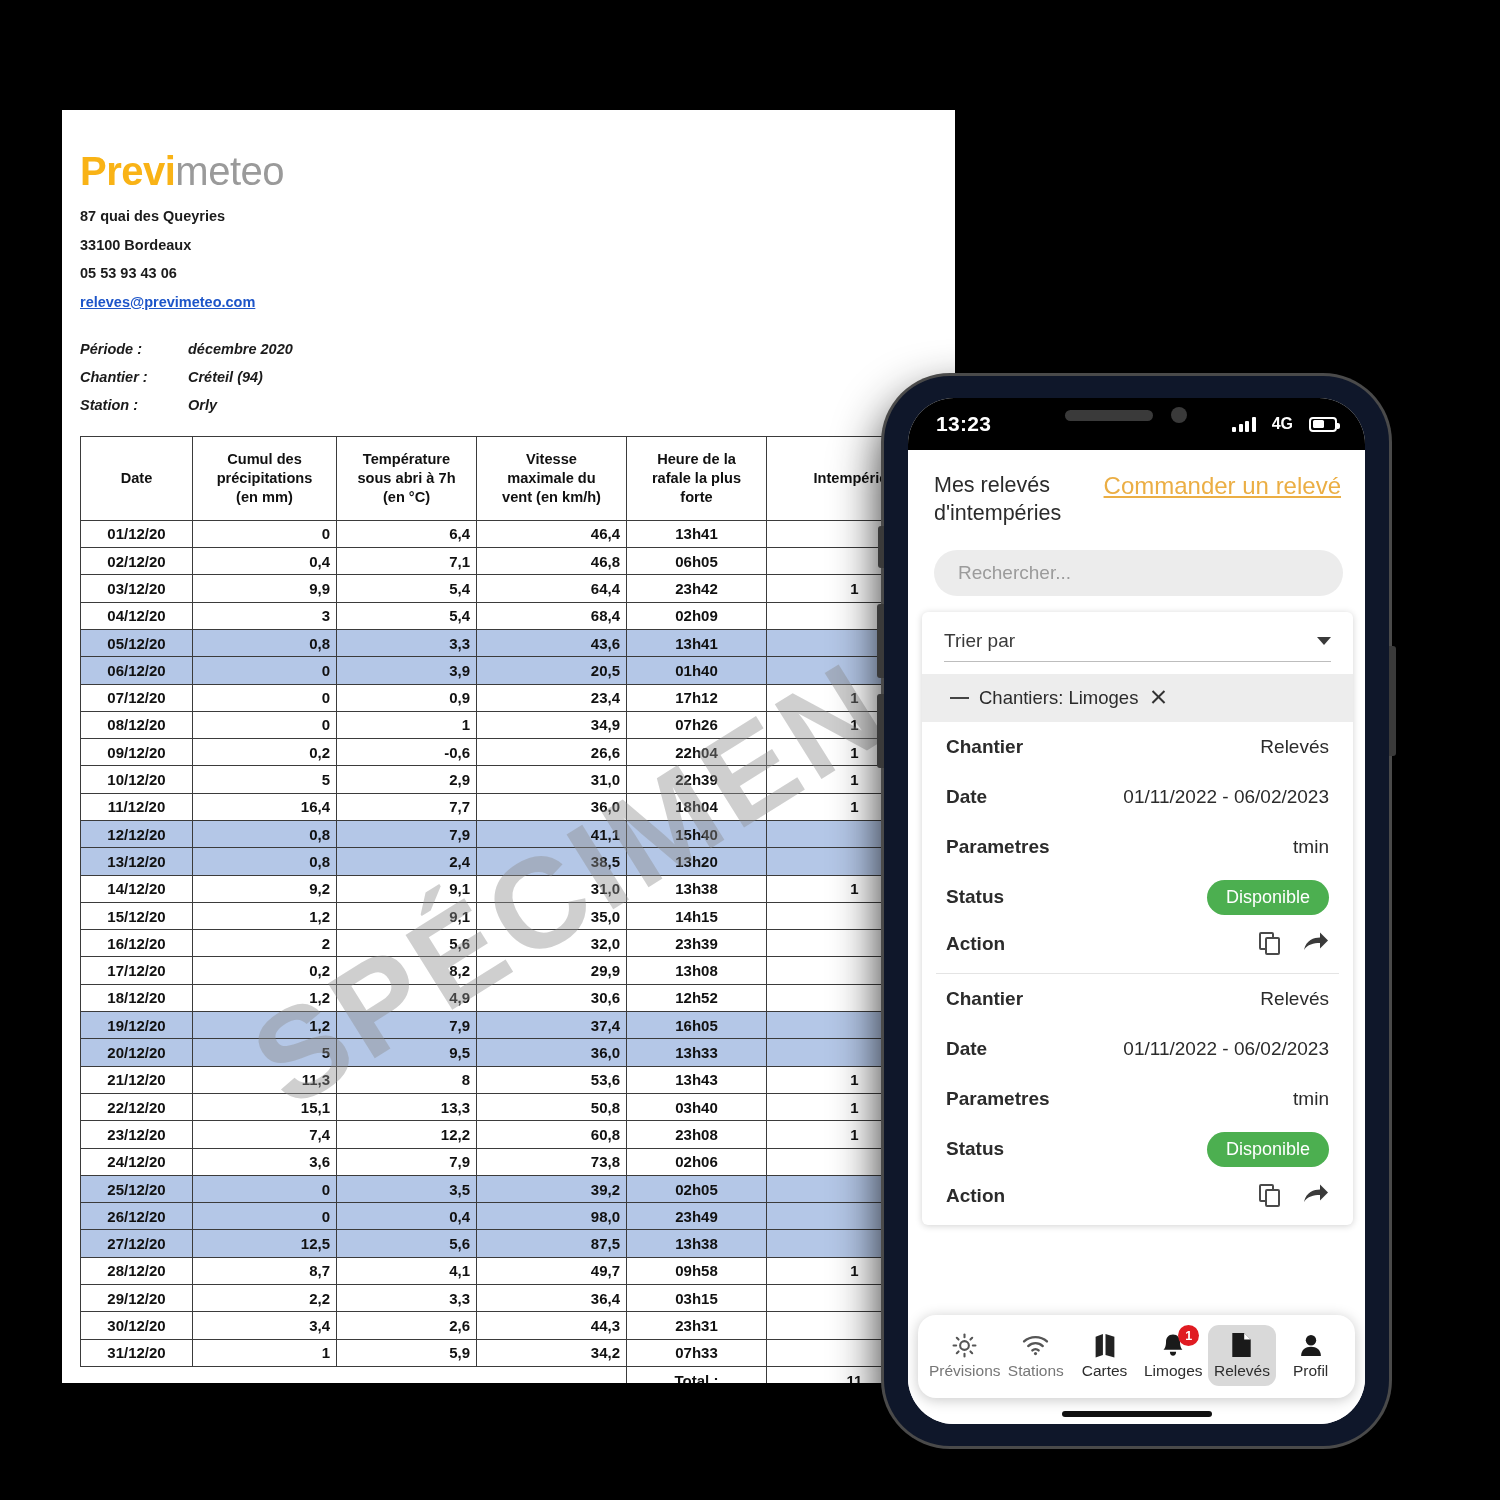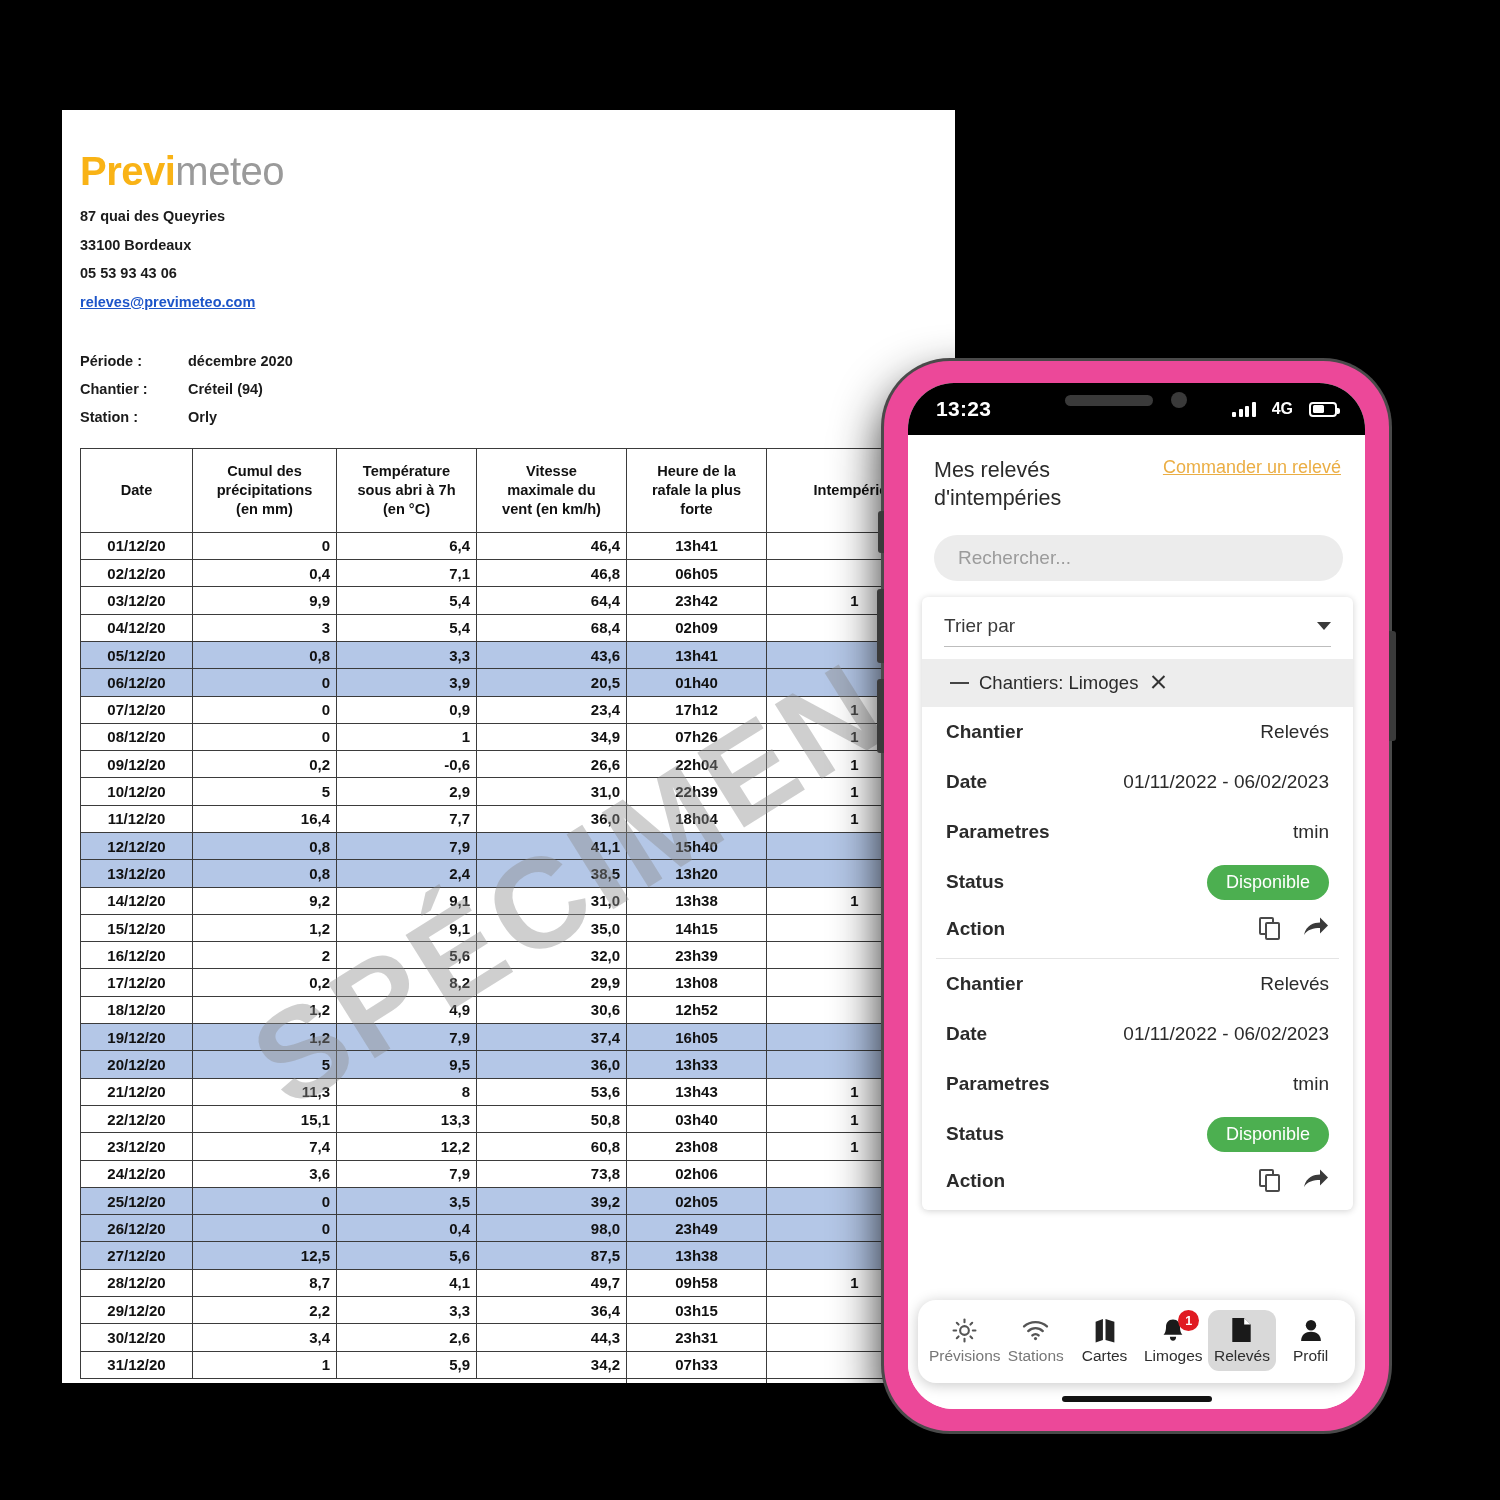--- a/index.html
+++ b/index.html
@@ -22,21 +22,21 @@
   .doc-inner { position: relative; padding: 40px 0 0 18px; height:100%; }
 
   .brand { font-size: 40px; font-weight: 700; letter-spacing: -0.5px; line-height: 1.05; }
   .brand .b1 { color: #F9B316; }
   .brand .b2 { color: #9a9a9a; font-weight: 400; }
 
   .addr { margin-top: 10px; }
   .addr div { font-size: 14.5px; font-weight: 700; color: #1b1b1b; line-height: 1.97; }
   .addr a.mail { color: #1d55c9; text-decoration: underline; font-weight: 700; }
 
-  .meta { margin-top: 32px; }
+  .meta { margin-top: 20px; font-style: italic; }
   .meta-row { display: flex; font-size: 14.5px; font-weight: 700; color: #1b1b1b; line-height: 1.92; }
   .meta-k { width: 108px; }
   .meta-v { }
 
   
   .tbl-wrap { margin-top: 16px; }
   table.grid { border-collapse: collapse; table-layout: fixed; width: 862px; }
   table.grid td, table.grid th {
     border: 1.6px solid #3b3b3b;
     font-size: 15px; font-weight: 700; color: #111;
@@ -57,23 +57,23 @@
 
   .specimen {
     position: absolute; left: 150px; top: 700px;
     font-size: 128px; font-weight: 700; color: rgba(140,140,140,0.42);
     transform: rotate(-32deg); letter-spacing: 6px;
     pointer-events: none; white-space: nowrap;
   }
 
   
   .phone {
-    position: absolute; left: 884px; top: 361px;
+    position: absolute; left: 884px; top: 376px;
     width: 505px; height: 1070px;
-    background: #ec4899;
+    background: #0f172a;
     border-radius: 66px;
     box-shadow: 0 0 0 3px #4a4a4a, 0 22px 50px rgba(0,0,0,.9);
   }
   .phone::before { 
     content:""; position:absolute; left:-6px; top:150px; width:6px; height:42px;
     background:#3a3a3a; border-radius:3px 0 0 3px;
   }
   .btn-l2 { position:absolute; left:-7px; top:228px; width:7px; height:74px; background:#3a3a3a; border-radius:3px 0 0 3px;}
   .btn-l3 { position:absolute; left:-7px; top:318px; width:7px; height:74px; background:#3a3a3a; border-radius:3px 0 0 3px;}
   .btn-r  { position:absolute; right:-7px; top:270px; width:7px; height:110px; background:#3a3a3a; border-radius:0 3px 3px 0;}
@@ -100,21 +100,21 @@
   .bars i:nth-child(1){height:5px;background:#fff;} .bars i:nth-child(2){height:8px;}
   .bars i:nth-child(3){height:11px;} .bars i:nth-child(4){height:15px;}
   .net { font-size: 16px; font-weight: 600; }
   .batt { width: 28px; height: 15px; border: 2px solid #fff; border-radius: 4px; position: relative; }
   .batt::after { content:""; position:absolute; right:-4.5px; top:4px; width:2.5px; height:6px; background:#fff; border-radius:0 2px 2px 0; }
   .batt i { display:block; position:absolute; left:1.5px; top:1.5px; bottom:1.5px; width:11px; background:#fff; border-radius:1.5px; }
 
   .app { flex:1 1 auto; position:relative; background:#fff; overflow:hidden; }
   .app-head { display:flex; justify-content:space-between; align-items:flex-start; padding: 22px 24px 0 26px; gap: 29px; }
   .app-title { font-size: 21.5px; color:#2b2b2b; line-height:1.3; max-width: 200px; }
-  .order-link { font-size: 18px; color:#EBAE44; white-space:nowrap; }
+  .order-link { font-size: 24px; color:#EBAE44; white-space:nowrap; }
 
   .search {
     margin: 22px 22px 0 26px; height: 46px; background:#ECECEC; border-radius: 23px;
     display:flex; align-items:center; padding: 0 24px;
   }
   .search span { font-size: 19px; color:#9b9b9b; }
 
   .card {
     margin: 16px 12px 0 14px; background:#fff; border-radius: 6px;
     box-shadow: 0 1px 7px rgba(0,0,0,.18);

